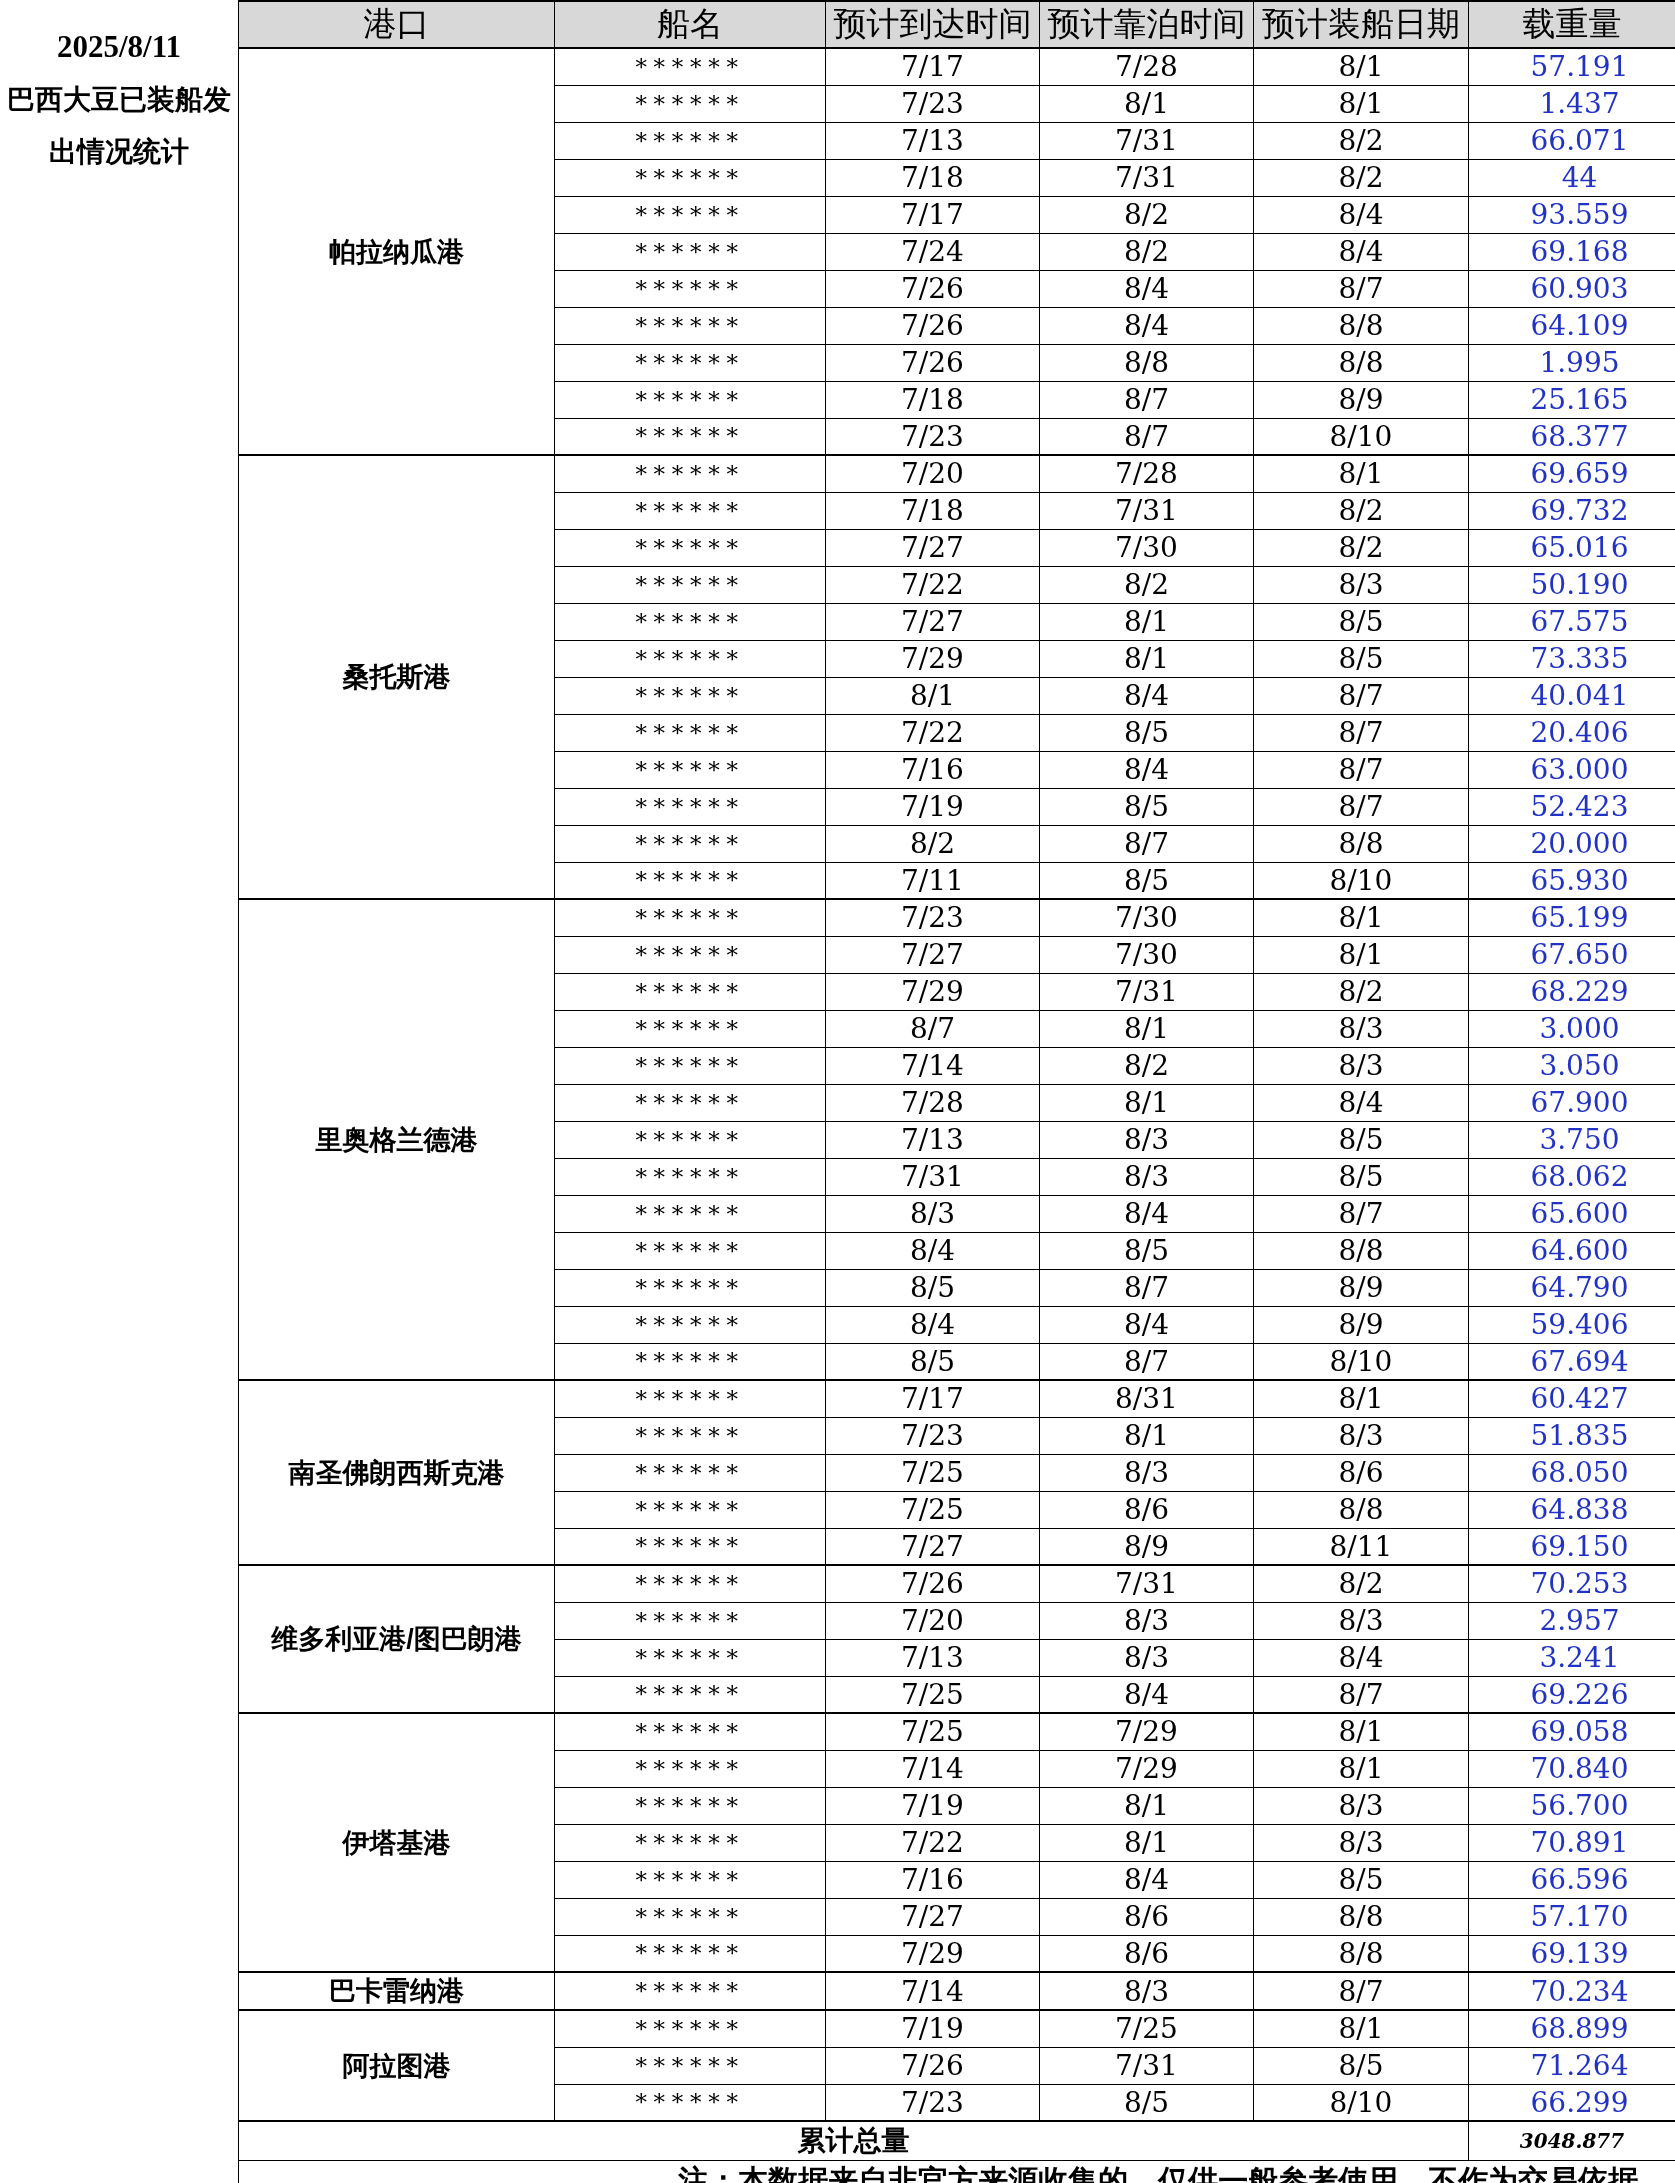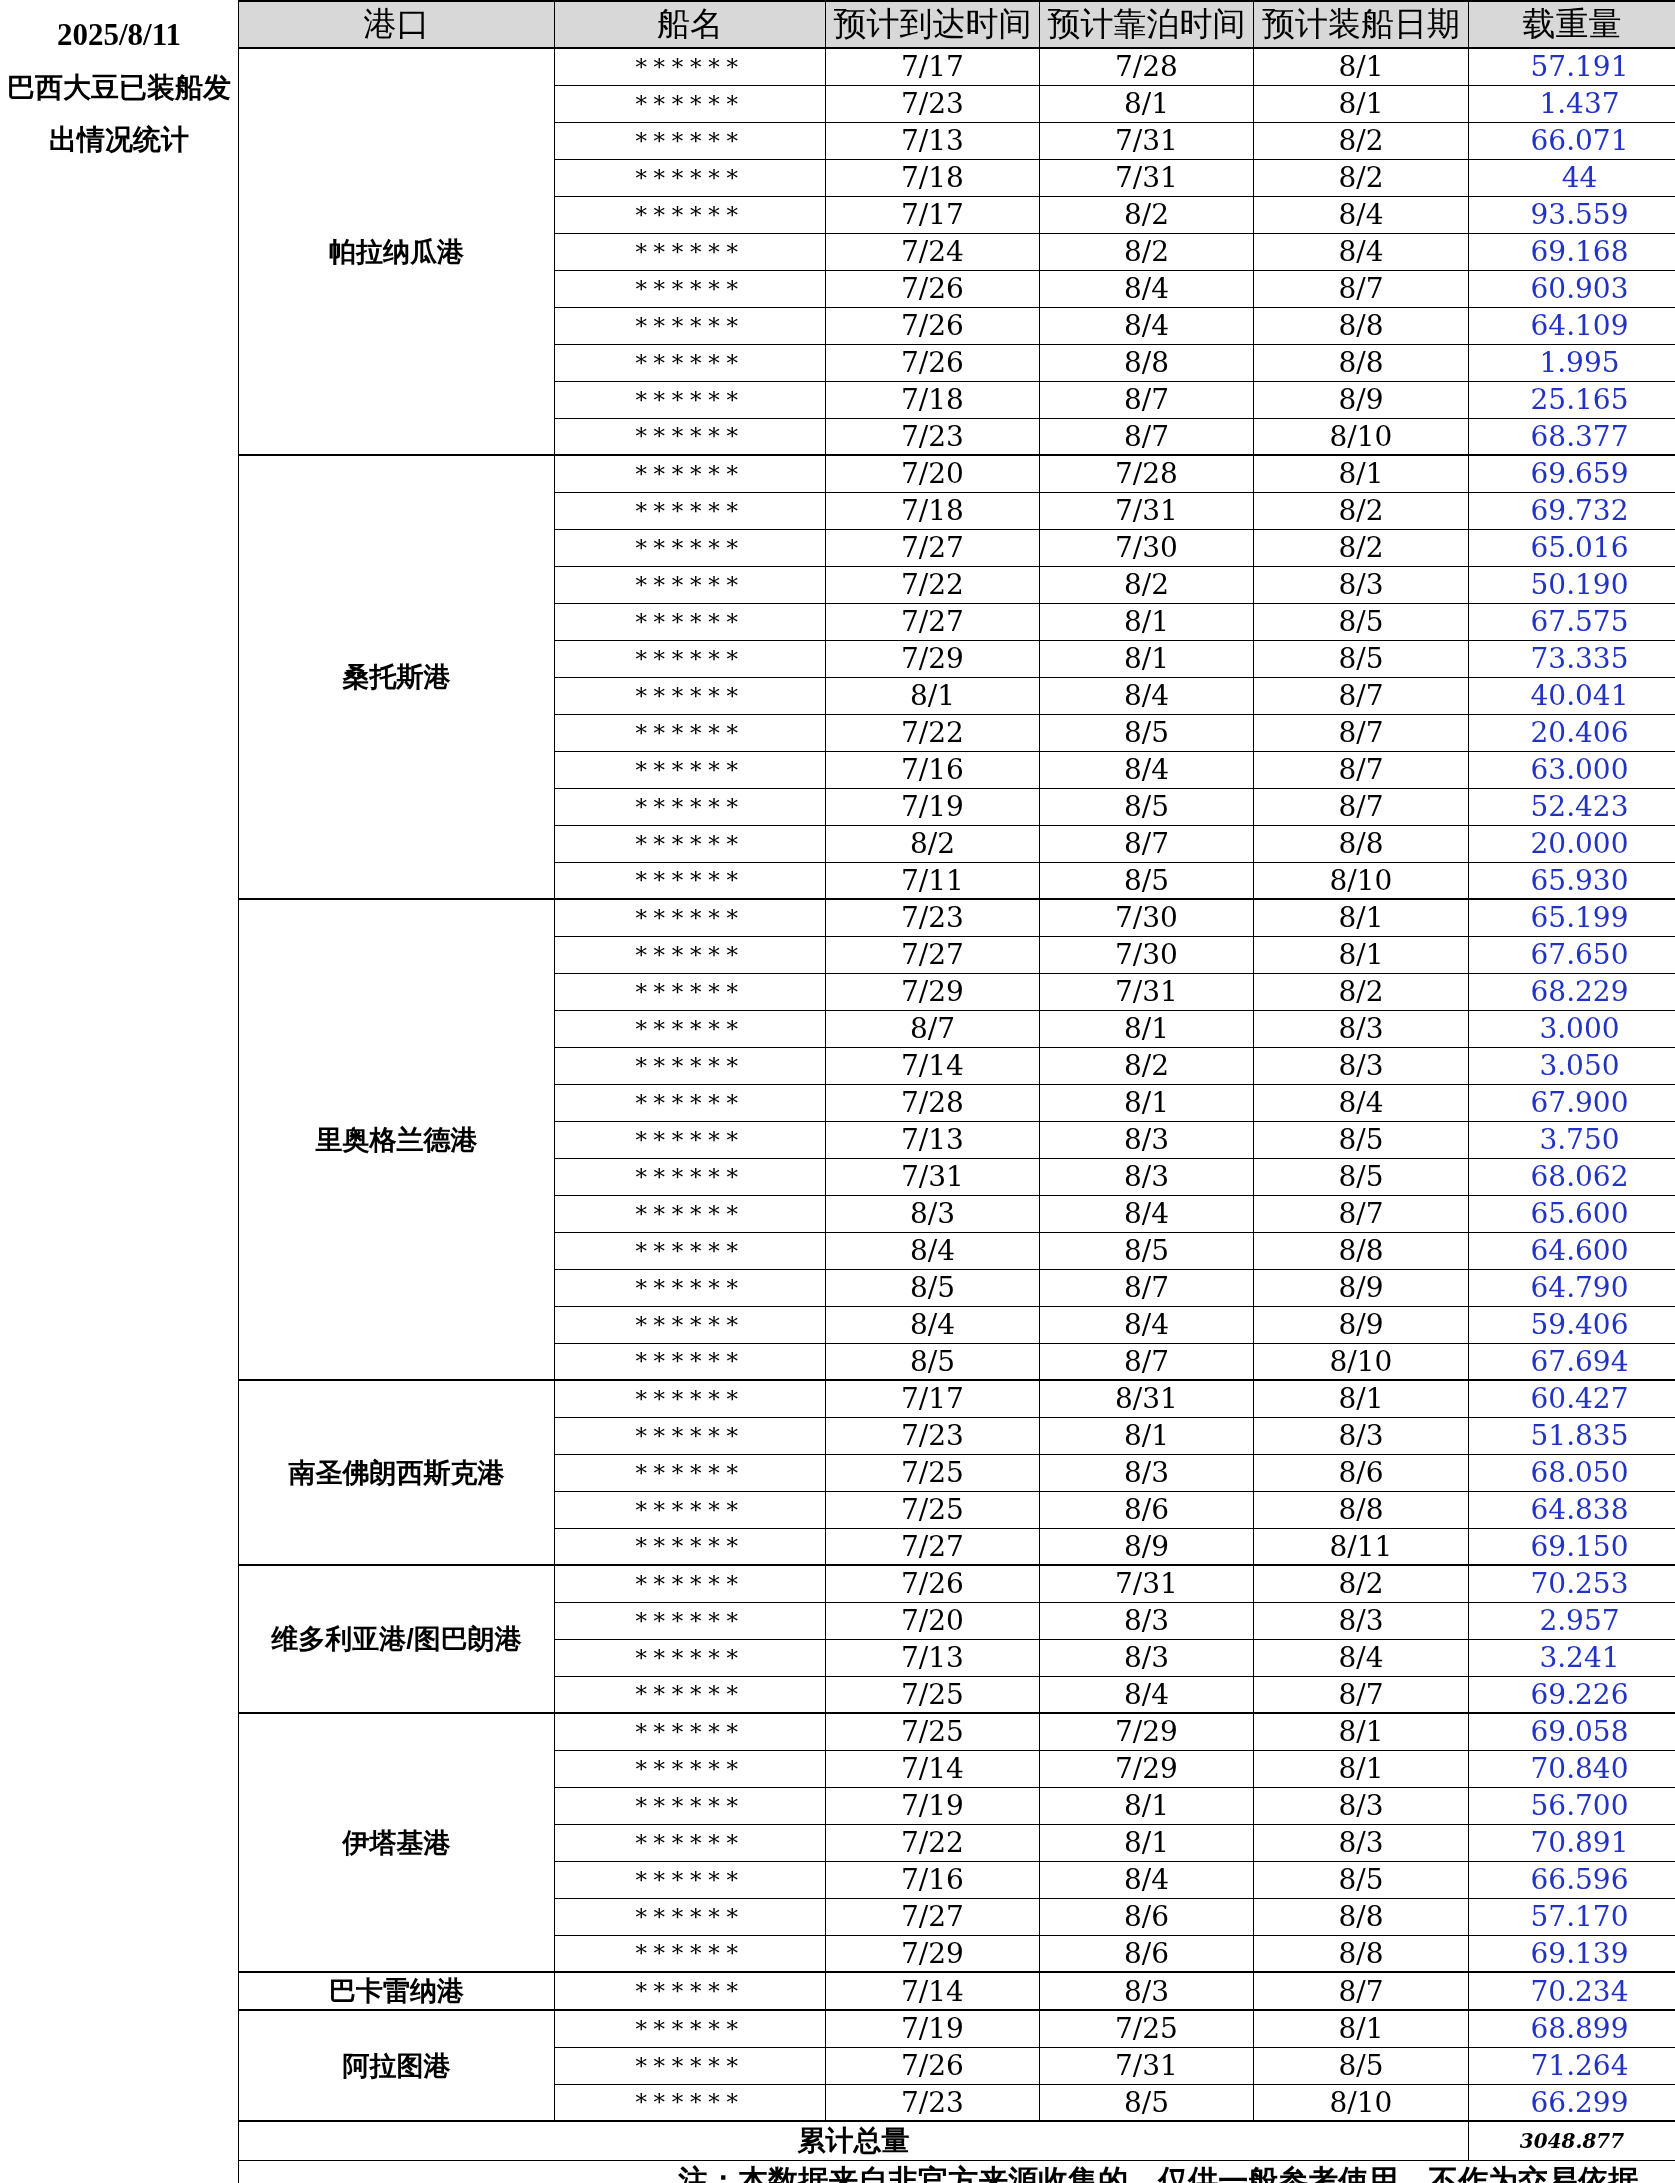--- a/index.html
+++ b/index.html
@@ -2,21 +2,21 @@
 <html lang="zh" style="--weight-blue: #2233c4; --header-gray: #d8d8d8;font-size:13.5px"><head>
 <meta charset="utf-8">
 <style>
   html,body{margin:0;padding:0;background:#ffffff;}
   .sheet{
     position:relative;width:1675px;height:2183px;background:#fff;
     font-family:"Liberation Sans",sans-serif;color:#000;overflow:hidden;
   }
   
   .title-block{
-    position:absolute;left:0;top:0;width:238px;text-align:center;
+    position:absolute;left:0;top:12px;width:238px;text-align:center;
     padding-top:8.4px;font-weight:700;
   }
   .title-date{font-size:31px;line-height:54px;font-family:"Liberation Serif",serif;font-weight:700;}
   .title-text{font-size:28px;line-height:52px;font-weight:700;}
   
   table.grid{
     position:absolute;left:238px;top:0;width:1438px;
     border-collapse:collapse;table-layout:fixed;
   }
   th,td{border:1.7px solid #000;padding:0;text-align:center;vertical-align:middle;overflow:hidden;}

